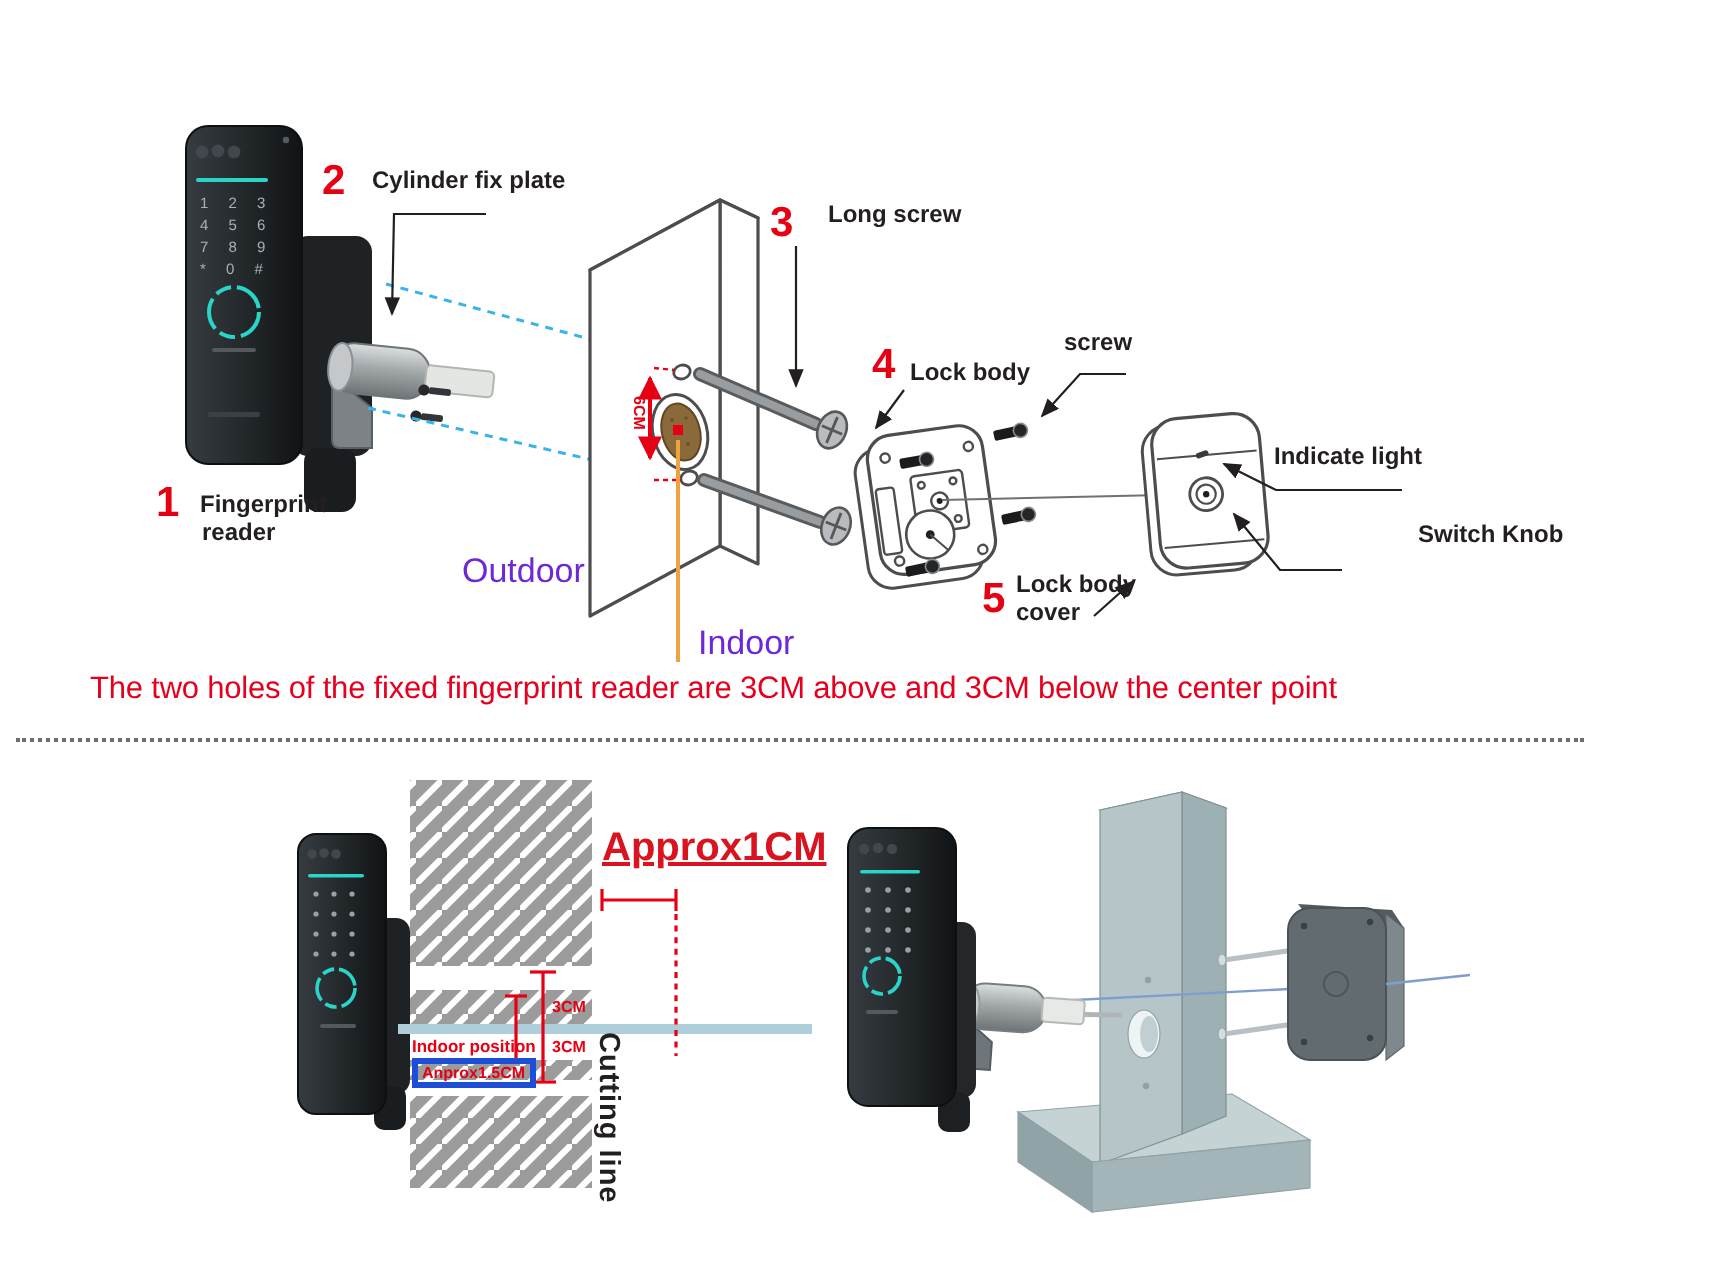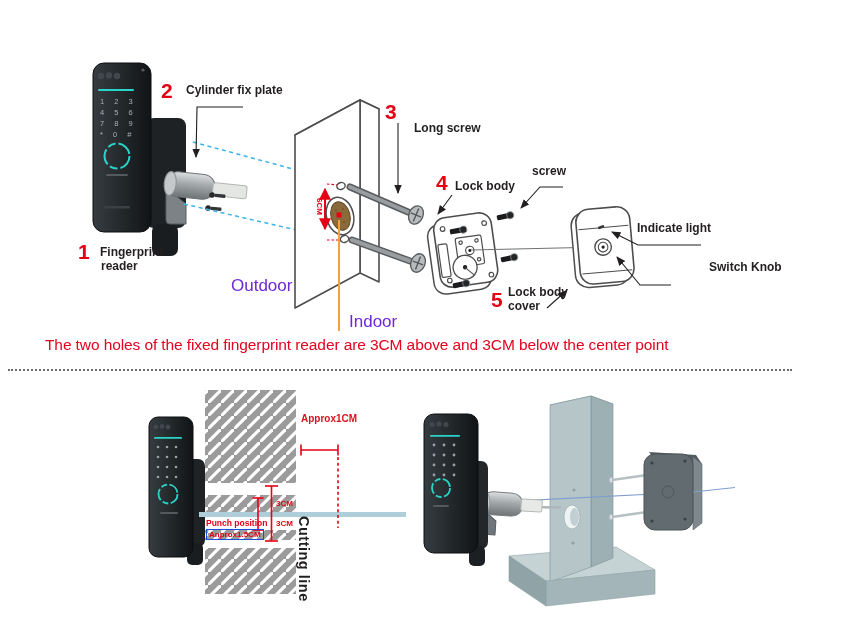--- a/index.html
+++ b/index.html
@@ -4,24 +4,24 @@
 <style>
   html,body{margin:0;padding:0;background:#fff;}
   .page{position:relative;width:861px;height:642px;background:#fff;overflow:hidden;
         font-family:"Liberation Sans",sans-serif;color:#231f20;}
   .abs{position:absolute;white-space:nowrap;}
   .title{font-size:27px;font-weight:700;letter-spacing:.3px;color:#231f20;}
   .num{font-size:21px;font-weight:700;color:#e60014;}
   .lbl{font-size:12px;font-weight:700;color:#231f20;}
   .lbl2{font-size:17px;font-weight:400;color:#6d28d9;}
   .note{font-size:15.5px;color:#e6001e;letter-spacing:-.1px;}
-  .redbig{font-size:10px;font-weight:700;color:#d9131f;}
+  .redbig{font-size:20px;font-weight:700;color:#d9131f;text-decoration:underline;}
   .redsm{font-size:8px;font-weight:700;color:#e60014;}
   .redsm2{font-size:8.5px;font-weight:700;color:#e60014;}
-  .redbox{border:1px solid #1d4ed8;padding:0 2px;line-height:9px;}
+  .redbox{border:3px solid #1d4ed8;padding:0 2px;line-height:9px;}
   .vtext{transform-origin:left top;transform:rotate(90deg);}
   .cut{font-size:14.5px;font-weight:700;color:#231f20;letter-spacing:.5px;}
   .doorth{font-size:19px;font-weight:700;color:#231f20;letter-spacing:.4px;}
   .divider{position:absolute;left:8px;top:369px;width:784px;border-top:2px dotted #6d6e71;}
   svg{position:absolute;left:0;top:0;}
 </style>
 </head>
 <body>
 
 <div class="page">
@@ -323,21 +323,21 @@
 
 
 <div class="abs num" style="left:78px;top:240px;">1</div>
 <div class="abs lbl" style="left:100px;top:245px;">Fingerprint</div>
 <div class="abs lbl" style="left:101px;top:259px;">reader</div>
 
 <div class="abs num" style="left:161px;top:79px;">2</div>
 <div class="abs lbl" style="left:186px;top:83px;text-align:center;">Cylinder fix plate</div>
 
 <div class="abs num" style="left:385px;top:100px;">3</div>
-<div class="abs lbl" style="left:401px;top:121px;padding-left:13px;">Long screw</div>
+<div class="abs lbl" style="left:401px;top:100px;padding-left:13px;">Long screw</div>
 
 <div class="abs num" style="left:436px;top:171px;">4</div>
 <div class="abs lbl" style="left:455px;top:179px;">Lock body</div>
 
 <div class="abs lbl" style="left:532px;top:164px;">screw</div>
 
 <div class="abs num" style="left:491px;top:288px;">5</div>
 <div class="abs lbl" style="left:508px;top:285px;">Lock body</div>
 <div class="abs lbl" style="left:508px;top:299px;">cover</div>
 
@@ -348,17 +348,17 @@
 <div class="abs lbl2" style="left:349px;top:294px;margin-top:18px;">Indoor</div>
 
 <div class="abs redsm vtext" style="left:324px;top:198px;">6CM</div>
 
 <div class="abs note" style="left:45px;top:336px;width:715px;">The two holes of  the fixed fingerprint reader are 3CM above and 3CM below the center point</div>
 <div class="divider"></div>
 
 <div class="abs redbig" style="left:301px;top:413px;">Approx1CM</div>
 <div class="abs redsm" style="left:276px;top:499px;">3CM</div>
 <div class="abs redsm" style="left:276px;top:519px;">3CM</div>
-<div class="abs redsm2" style="left:206px;top:518px;">Punch position</div>
+<div class="abs redsm2" style="left:206px;top:518px;">Indoor position</div>
 <div class="abs redsm redbox" style="left:206px;top:529px;">Anprox1.5CM</div>
 <div class="abs cut vtext" style="left:312px;top:516px;">Cutting line</div>
 
 </div>
 
 </body></html>

